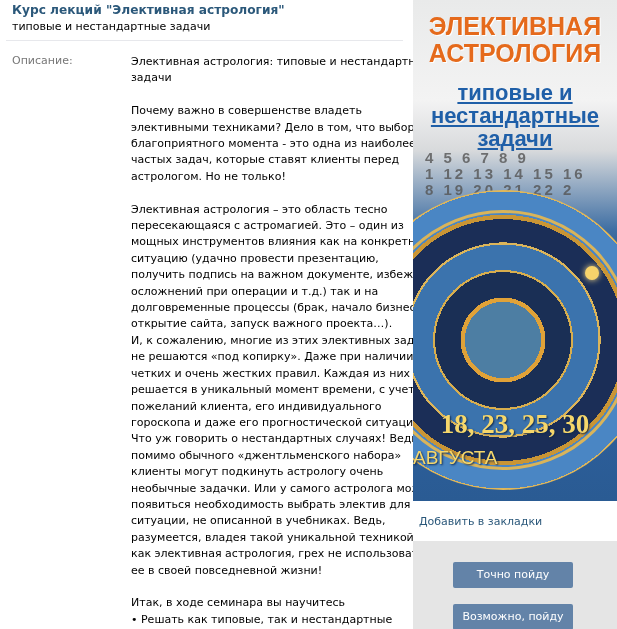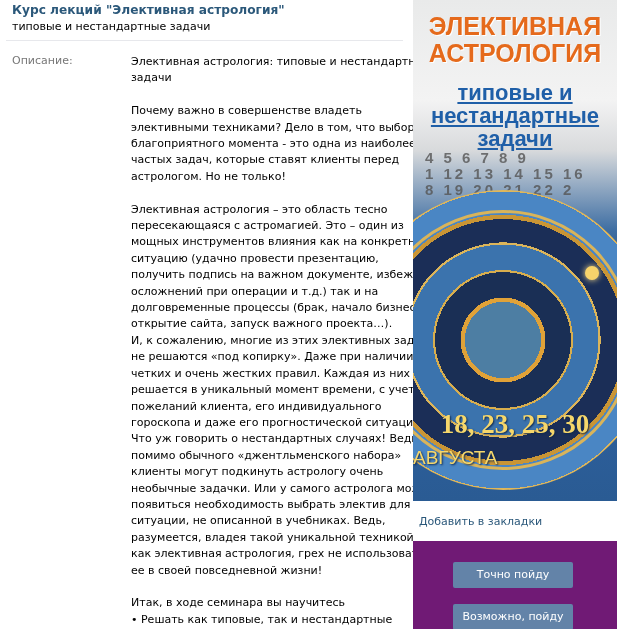--- a/index.html
+++ b/index.html
@@ -33,21 +33,21 @@
     background: radial-gradient(circle at 50% 50%, #4d7ea3 0 18%, #e0a238 18% 20%, #1a2f55 20% 32%, #d8ae4e 32% 33%, #3b73ad 33% 45%, #dcb55a 45% 46%, #1b2e57 46% 57%, #c99535 57% 59%, #4a86c4 59% 70%, #e0b75a 70% 71%, transparent 71%); }
   .clock-ring { position: absolute; left: -40px; top: 210px; width: 260px; height: 260px; border-radius: 50%; border: 3px solid #d9b45a; }
   .sun { position: absolute; left: 172px; top: 266px; width: 14px; height: 14px; border-radius: 50%; background: #f7d36b; box-shadow: 0 0 6px #ffe08a; }
   .poster .p-dates { position: absolute; left: 0; top: 409px; width: 100%; text-align: center; color: #f6d76b;
     font-family: Liberation Serif, serif; font-weight: bold; font-size: 27px; line-height: 30px; text-shadow: 1px 1px 2px #10274a; }
   .poster .p-month { position: absolute; left: 0; top: 447px; width: 100%; color: #f6d76b;
     font-family: "Liberation Sans", sans-serif; font-size: 19px; line-height: 22px; text-shadow: 1px 1px 2px #10274a; }
 
   .bookmark-link { position: absolute; left: 419px; top: 515px; color: #2b587a; font-size: 11px; cursor: pointer; white-space: nowrap; }
 
-  .actions { position: absolute; left: 413px; top: 541px; width: 204px; height: 88px; background: #701a75; }
+  .actions { position: absolute; left: 413px; top: 541px; width: 204px; height: 88px; background: #e5e5e5; }
   .btn { position: absolute; left: 40px; width: 120px; height: 26px; background: #6383a8; color: #fff; border-radius: 2px;
     font-size: 11px; text-align: center; line-height: 26px; cursor: pointer; white-space: nowrap; }
   .btn-sure { top: 21px; }
   .btn-maybe { top: 63px; }
 </style>
 </head>
 <body>
 
 <div class="left">
   <div class="event-title">Курс лекций "Элективная астрология"</div>

